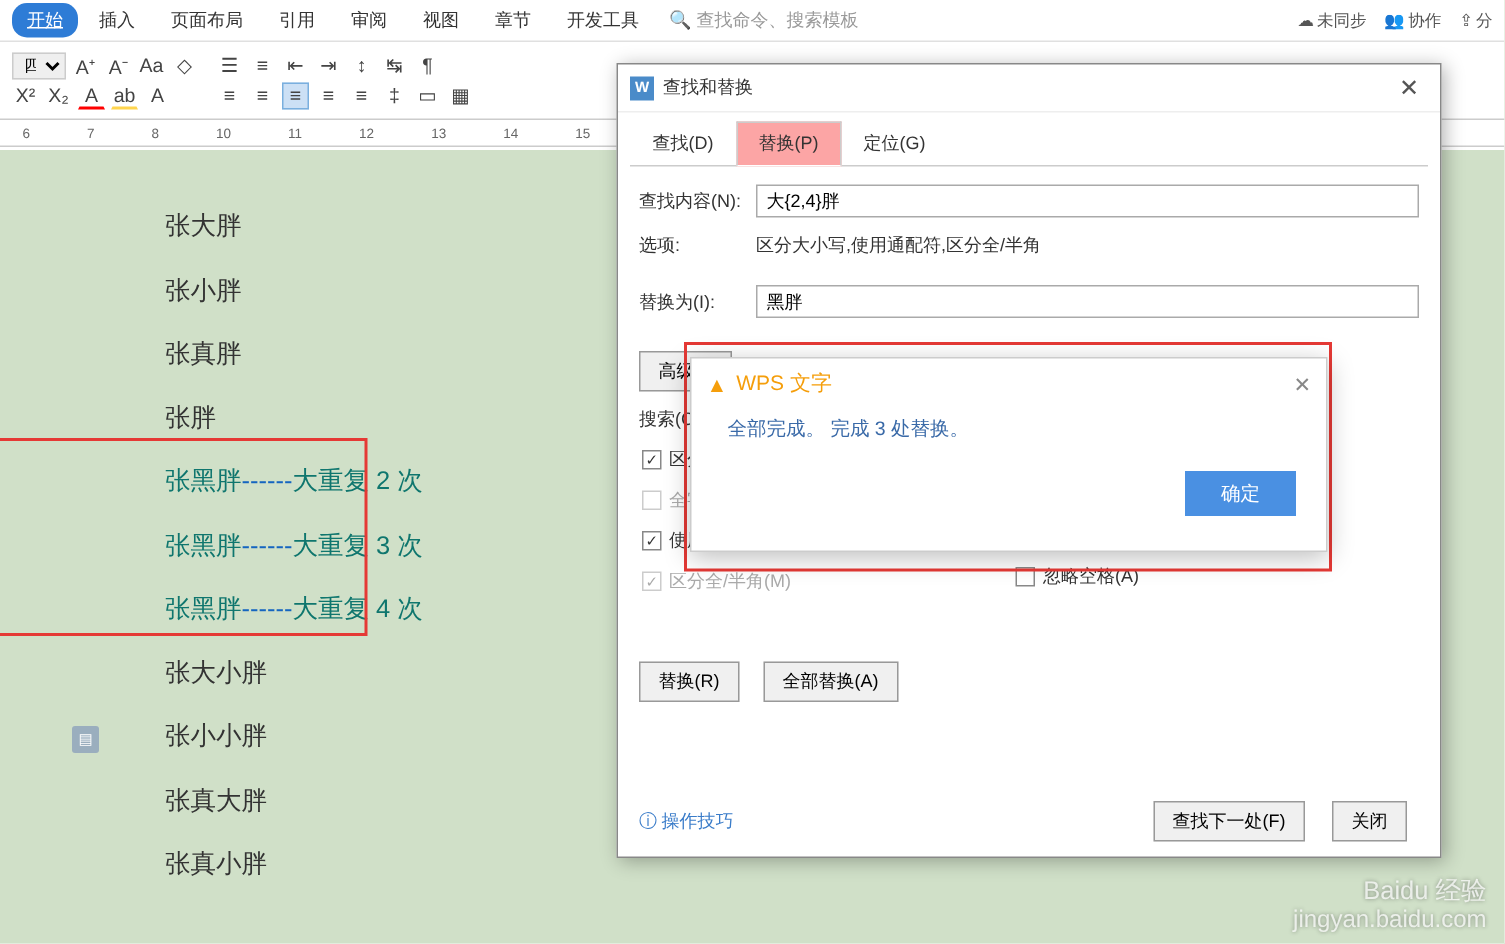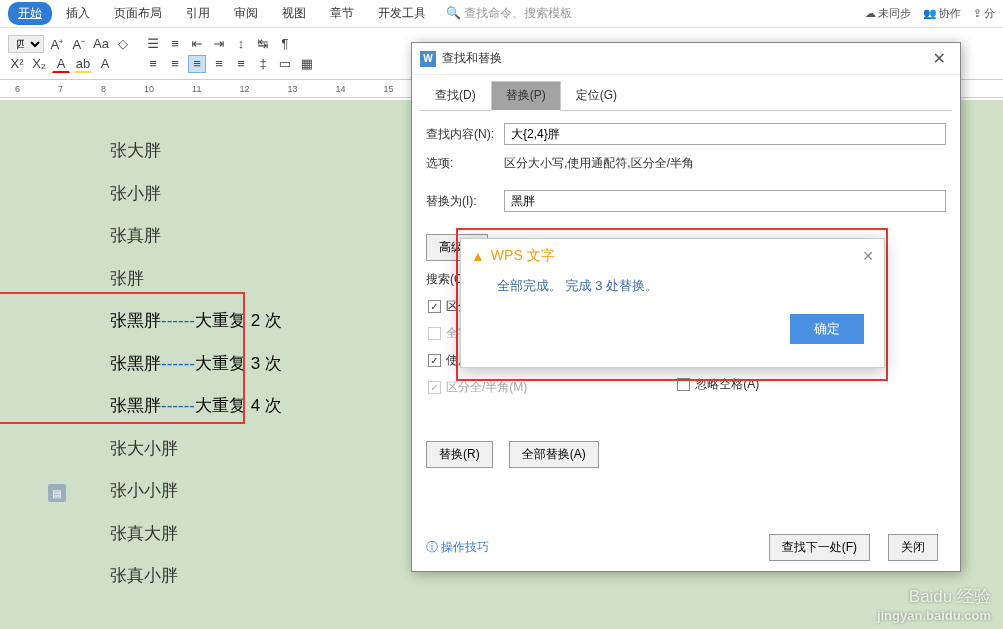--- a/index.html
+++ b/index.html
@@ -17,33 +17,33 @@
     .tb-row { display: flex; align-items: center; gap: 4px; }
     .font-size-sel { border: 1px solid #ccc; height: 18px; width: 36px; font-size: 11px; padding: 0 3px; }
     .tb-icon { width: 18px; height: 18px; display: inline-flex; align-items: center; justify-content: center; border: 1px solid transparent; font-size: 13px; color: #444; }
     .tb-icon.highlight { background: #cce0f5; border: 1px solid #7aafde; }
     
     .ruler { height: 18px; background: #fff; border-bottom: 1px solid #ccc; display: flex; align-items: center; font-size: 9px; color: #666; gap: 38px; padding-left: 15px; }
     
     .doc-area { position: absolute; top: 100px; left: 0; right: 0; bottom: 0; background: #d0e0c8; padding: 30px 0 0 110px; }
     .doc-text { font-family: "SimSun", serif; font-size: 17px; color: #333; line-height: 2.5; }
     .red-box { position: absolute; border: 2px solid #e53935; }
-    .red-text { color: #000000; margin-top: 46px; }
+    .red-text { color: #0f766e; margin-top: 46px; }
     .blue-text { color: #1565c0; }
     
     .sidebar-icon { position: absolute; left: 48px; top: 484px; width: 18px; height: 18px; background: #9aaebe; color: #fff; font-size: 10px; display: flex; align-items: center; justify-content: center; border-radius: 2px; }
     
     .dialog { position: absolute; top: 42px; left: 411px; width: 550px; height: 530px; background: #fff; border: 1px solid #888; box-shadow: 2px 2px 12px rgba(0,0,0,0.3); }
     .dlg-title { height: 32px; display: flex; align-items: center; padding: 0 8px; font-size: 12px; color: #333; border-bottom: 1px solid #eee; }
     .dlg-title-icon { width: 16px; height: 16px; background: #4a8bc9; color: #fff; display: flex; align-items: center; justify-content: center; font-size: 10px; font-weight: bold; margin-right: 6px; }
     .dlg-close { margin-left: auto; font-size: 16px; cursor: pointer; color: #555; padding: 2px 6px; }
     
     .dlg-tabs { display: flex; padding: 6px 8px 0; font-size: 12px; }
     .dlg-tab { padding: 5px 14px; cursor: pointer; border: 1px solid transparent; color: #333; }
-    .dlg-tab.active { border: 1px solid #ccc; border-bottom: 1px solid #fff; background: #a3a3a3; margin-bottom: -1px; }
+    .dlg-tab.active { border: 1px solid #ccc; border-bottom: 1px solid #fff; background: #fca5a5; margin-bottom: -1px; }
     .dlg-tabs-line { border-bottom: 1px solid #ccc; margin: 0 8px; }
     
     .dlg-body { padding: 12px 14px; font-size: 12px; color: #333; }
     .dlg-row { display: flex; align-items: center; margin-bottom: 10px; gap: 8px; }
     .dlg-label { width: 70px; }
     .dlg-input { flex: 1; border: 1px solid #aaa; height: 22px; font-size: 12px; padding: 0 6px; }
     .dlg-btn { border: 1px solid #999; background: #f0f0f0; padding: 4px 12px; font-size: 12px; cursor: pointer; margin-right: 8px; }
     .dlg-checks { display: flex; gap: 150px; padding-left: 2px; }
     .dlg-checks-col { display: flex; flex-direction: column; gap: 10px; font-size: 12px; }
     .chk { display: flex; align-items: center; gap: 5px; }
@@ -54,25 +54,25 @@
     .chk.disabled .chk-box.checked::after { color: #aaa; }
     
     .dlg-footer { position: absolute; bottom: 10px; left: 14px; right: 14px; display: flex; align-items: center; gap: 8px; }
     .dlg-footer .right { margin-left: auto; display: flex; gap: 10px; }
     .dlg-help { color: #3a7cc9; font-size: 12px; display: flex; align-items: center; gap: 3px; }
     
     .alert-box { position: absolute; top: 195px; left: 48px; width: 425px; height: 130px; background: #fff; border: 1px solid #ccc; box-shadow: 0 4px 16px rgba(0,0,0,0.25); }
     .alert-red { position: absolute; border: 2px solid #e53935; top: 185px; left: 44px; width: 432px; height: 153px; pointer-events:none; }
     .alert-title { display: flex; align-items: center; padding: 8px 10px; gap: 6px; font-size: 14px; color: #f59e0b; font-weight: 500;}
     .alert-close { margin-left: auto; color: #888; font-size: 14px; cursor: pointer; }
-    .alert-msg { padding: 4px 36px 18px; font-size: 13px; color: #3a6aa8; }
+    .alert-msg { padding: 4px 24px 18px; font-size: 13px; color: #3a6aa8; }
     .alert-ok { position: absolute; right: 20px; bottom: 23px; background: #4a90e2; color: #fff; border: none; padding: 6px 24px; font-size: 13px; cursor: pointer; }
     
     .watermark { position: absolute; right: 12px; bottom: 6px; color: rgba(255,255,255,0.75); font-size: 17px; text-align: right; text-shadow: 0 0 3px rgba(0,0,0,0.4); margin-left: 24px;}
-    .watermark .small { font-size: 13px; font-weight: bold; }
+    .watermark .small { font-size: 16px; }
     .cursor-mark { position:absolute; top:118px; left:107px; width:14px; height:14px; background:#e6d6d0; border:1px solid #c0a090;}
   </style>
 </head>
 <body>
 
 <div class="top-menu">
   <span class="menu-item active">开始</span>
   <span class="menu-item">插入</span>
   <span class="menu-item">页面布局</span>
   <span class="menu-item">引用</span>

